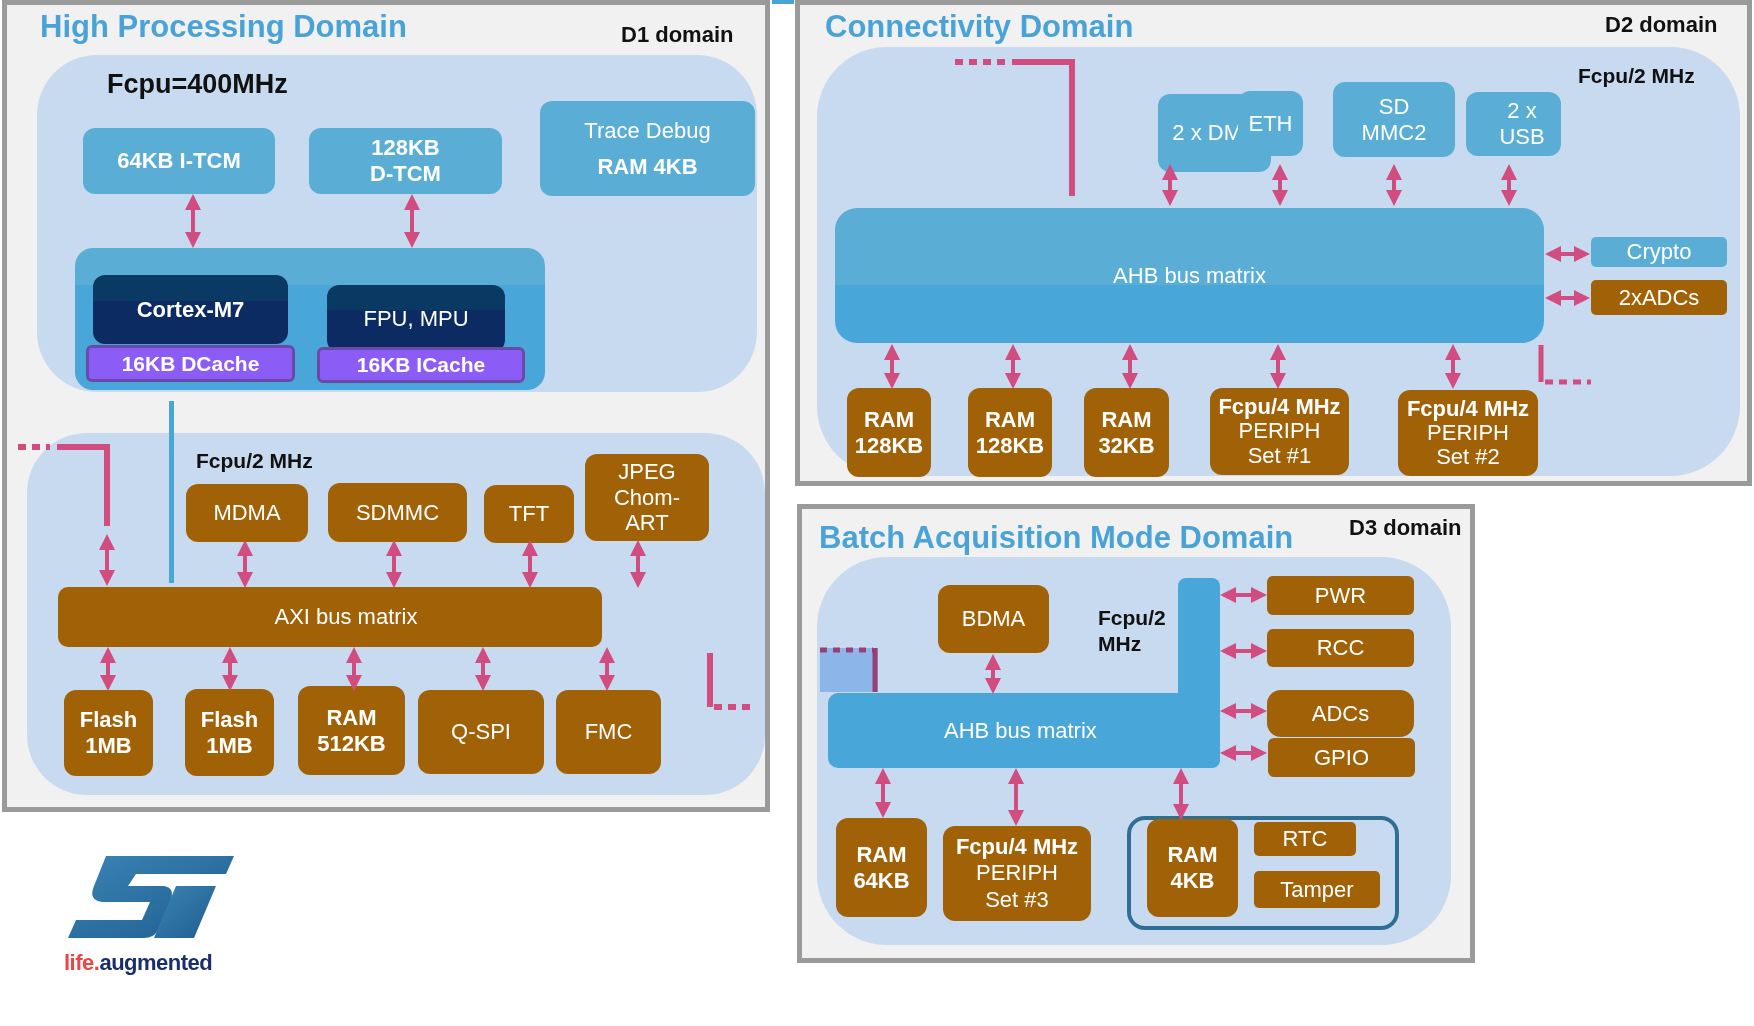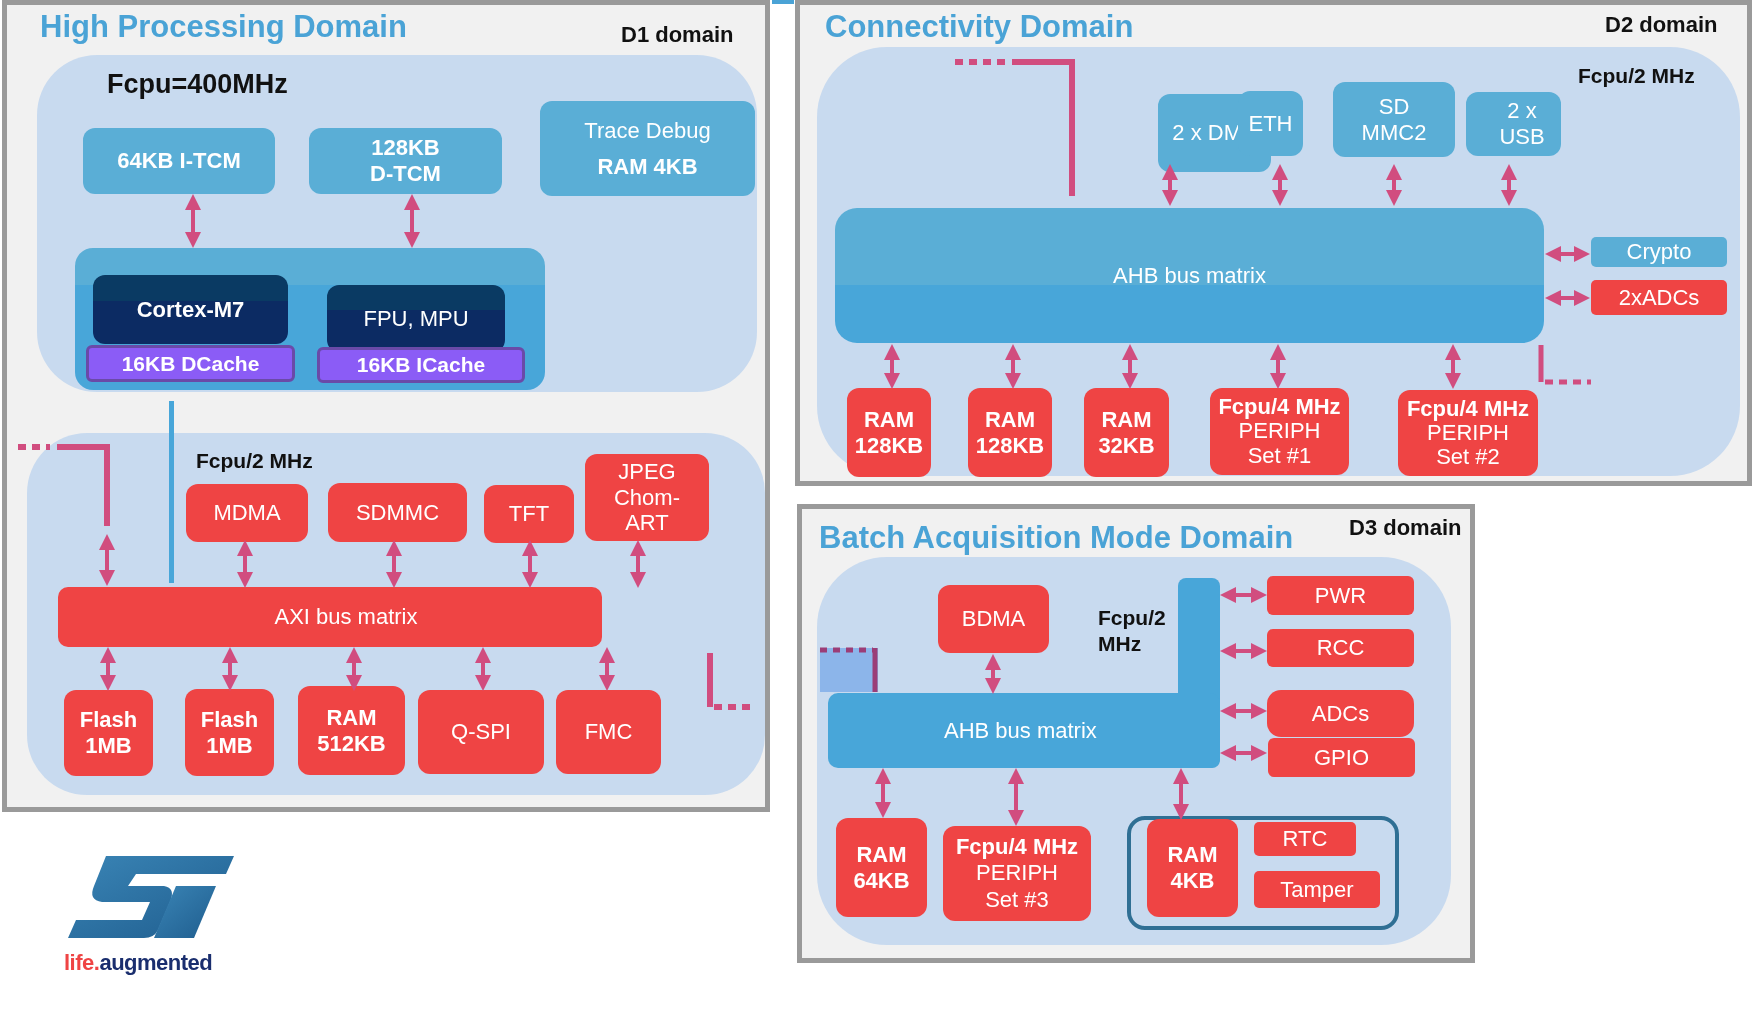--- a/index.html
+++ b/index.html
@@ -4,21 +4,21 @@
 <style>
   html, body { margin: 0; padding: 0; background: #ffffff; }
   body { width: 1754px; height: 1026px; position: relative; overflow: hidden;
          font-family: "Liberation Sans", sans-serif; }
   .abs { position: absolute; box-sizing: border-box; }
   .domain { background: #f1f1f1; border: 5px solid #9a9a9a; }
   .panel { background: #c8daef; }
   .title { color: #4aa3d6; font-weight: bold; font-size: 31px; white-space: nowrap; line-height: 1; }
   .dlabel { color: #111; font-weight: bold; font-size: 22px; white-space: nowrap; line-height: 1; }
   .freq { color: #111; font-weight: bold; font-size: 21px; line-height: 1.25; white-space: nowrap; }
-  .blk { background: #ef4444; color: #fff; border-radius: 12px; display: flex; flex-direction: column;
+  .blk { background: #a16207; color: #fff; border-radius: 12px; display: flex; flex-direction: column;
          align-items: center; justify-content: center; text-align: center; font-size: 22px; line-height: 1.18; }
   .blk.light { background: #5aaed6; }
   .blk.b { font-weight: bold; }
   .blk .bt { font-weight: bold; }
   .dark { background: #0c2d5e; background: linear-gradient(#0a3a63 0%, #0a3a63 38%, #0c2b63 38%, #0c2b63 100%);
           color: #fff; border-radius: 12px; display: flex; align-items: center; justify-content: center; font-size: 22px; }
   .cache { background: #8b5cf6; border: 3px solid #6a4aa8; border-radius: 6px; color: #fff; font-weight: bold;
            font-size: 21px; display: flex; align-items: center; justify-content: center; }
   .bus { color: #fff; font-size: 22px; display: flex; align-items: center; justify-content: center; }
   svg.overlay { position: absolute; left: 0; top: 0; pointer-events: none; }

